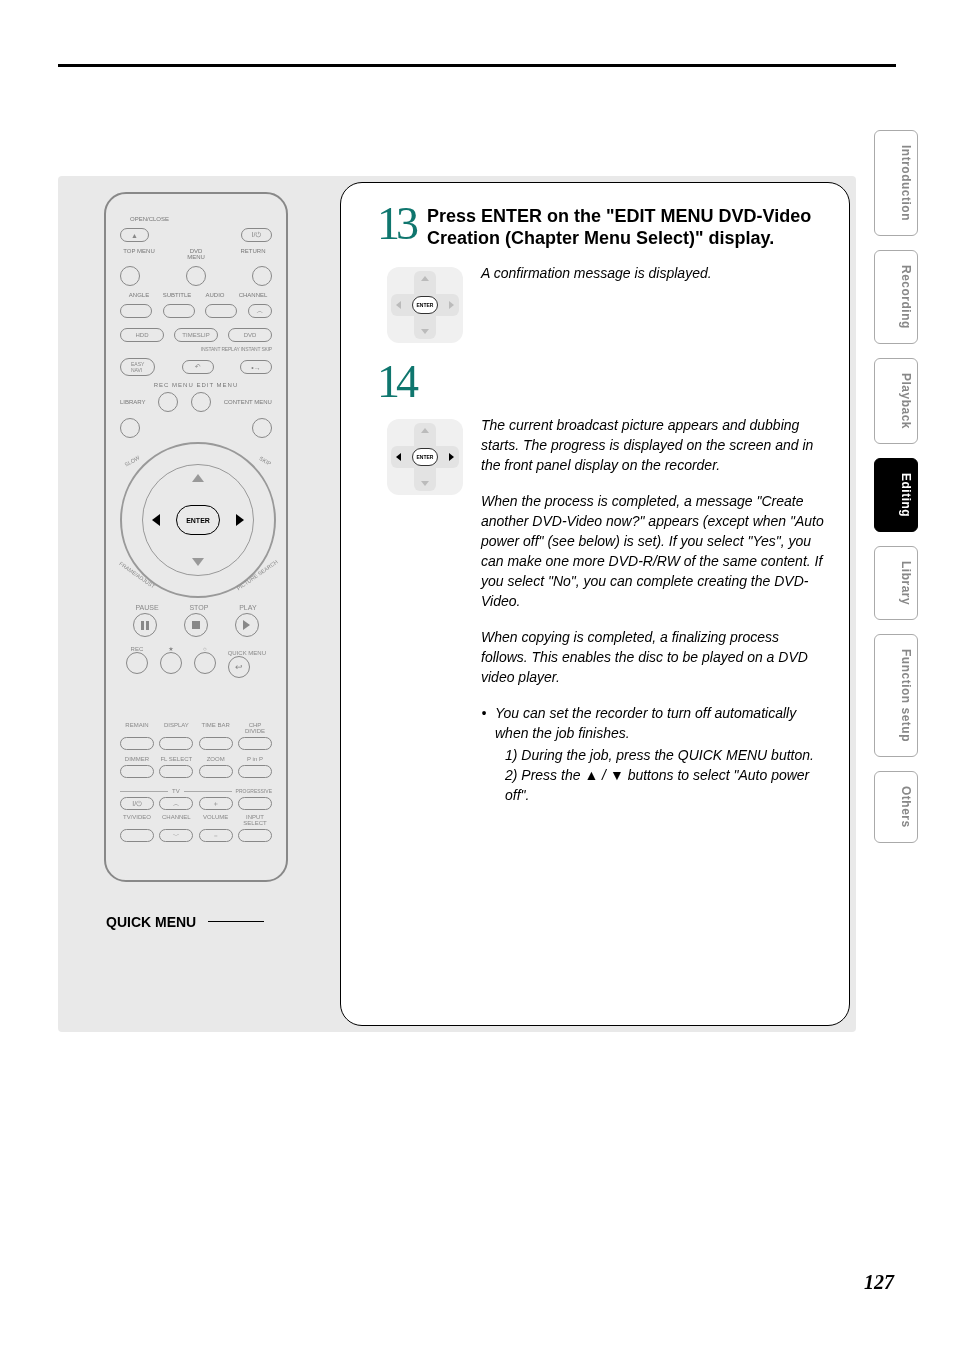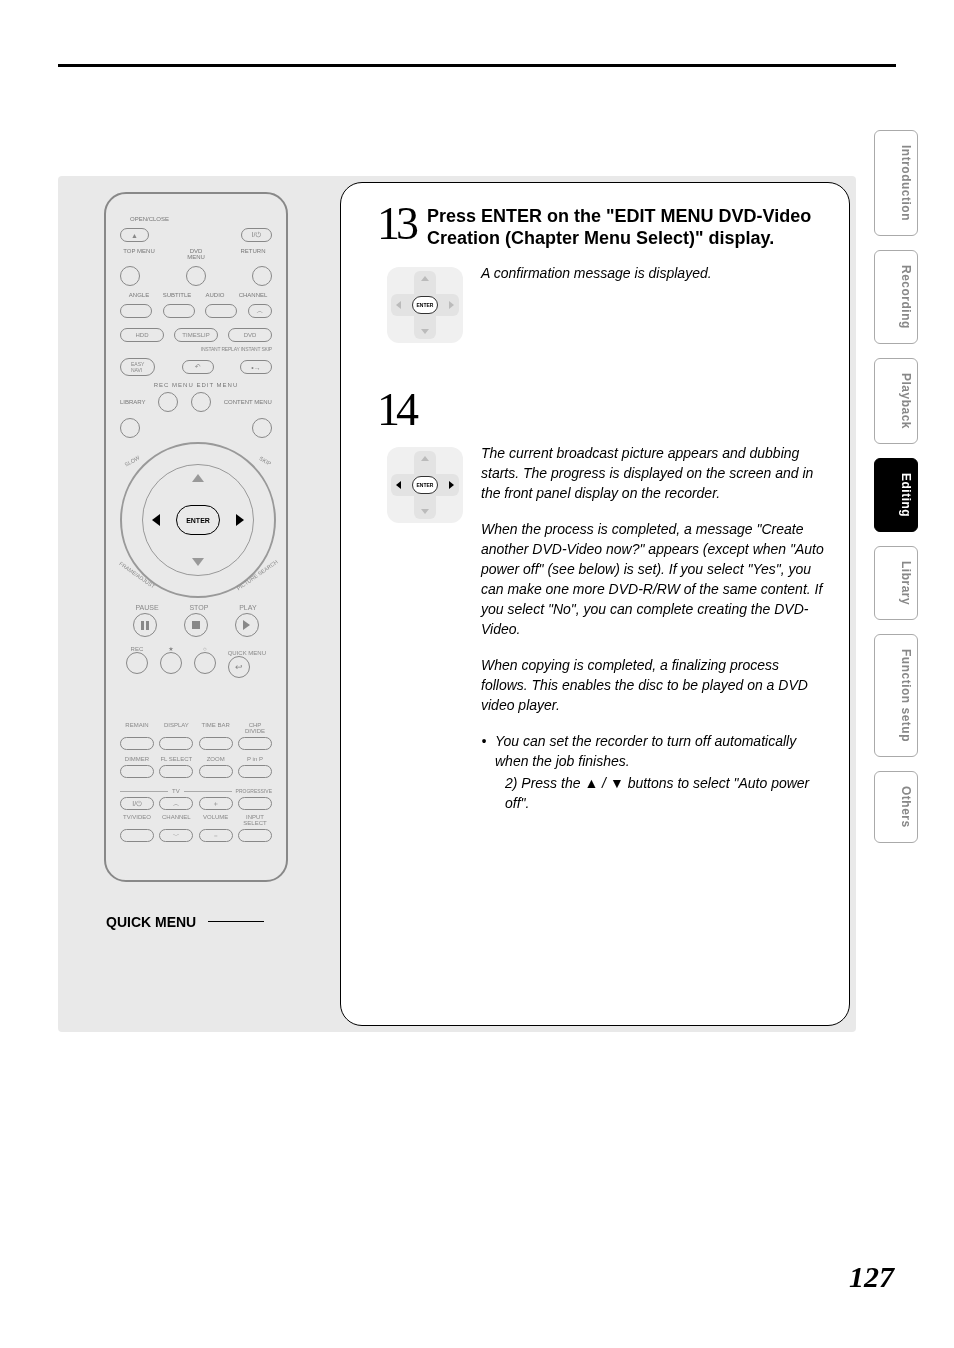--- a/index.html
+++ b/index.html
@@ -68,47 +68,47 @@
   .tv-line { margin-top: 10px; font-size: 6px; color: #888; display: flex; align-items: center; gap: 4px; }
   .tv-line .ln { flex: 1; height: 1px; background: #aaa; }
   .tv-right { font-size: 5px; color: #888; text-align: right; }
 
   .callout { position: absolute; left: 106px; top: 914px; font-size: 14px; font-weight: bold; color: #000; }
   .callout-line { position: absolute; left: 208px; top: 921px; width: 56px; height: 1px; background: #000; }
 
   
   .instr { position: absolute; left: 340px; top: 182px; width: 510px; height: 844px; background: #fff; border: 1.5px solid #000; border-radius: 22px; padding: 22px 24px; }
   .step { display: flex; gap: 12px; margin-bottom: 14px; }
-  .stepnum { font-size: 46px; line-height: 38px; font-weight: 300; font-family: "Times New Roman", serif; color: #000000; letter-spacing: -4px; min-width: 50px; text-align: right; }
+  .stepnum { font-size: 46px; line-height: 38px; font-weight: 300; font-family: "Times New Roman", serif; color: #0f766e; letter-spacing: -4px; min-width: 50px; text-align: right; }
   .steptitle { font-size: 18px; font-weight: bold; line-height: 22px; }
   .dpad-mini { width: 76px; height: 76px; position: relative; display: inline-block; margin-left: 22px; margin-top: 4px; margin-bottom: 20px; vertical-align: top; }
   .dpad-mini .bg { position: absolute; inset: 0; border-radius: 12px; background: #f0f0f0; }
   .dpad-mini .cross-v { position: absolute; left: 50%; top: 4px; bottom: 4px; width: 22px; transform: translateX(-50%); background: #e3e3e3; border-radius: 6px; }
   .dpad-mini .cross-h { position: absolute; top: 50%; left: 4px; right: 4px; height: 22px; transform: translateY(-50%); background: #e3e3e3; border-radius: 6px; }
   .dpad-mini .c { position: absolute; left: 50%; top: 50%; width: 26px; height: 18px; transform: translate(-50%,-50%); border: 1px solid #333; border-radius: 9px; display: flex; align-items: center; justify-content: center; font-size: 5px; font-weight: bold; background: #fff; }
   .dpad-mini .au, .dpad-mini .ad, .dpad-mini .al, .dpad-mini .ar { position: absolute; width: 0; height: 0; }
   .dpad-mini .au { left: 50%; top: 9px; transform: translateX(-50%); border-left: 4px solid transparent; border-right: 4px solid transparent; border-bottom: 5px solid #bbb; }
   .dpad-mini .ad { left: 50%; bottom: 9px; transform: translateX(-50%); border-left: 4px solid transparent; border-right: 4px solid transparent; border-top: 5px solid #bbb; }
   .dpad-mini .al { top: 50%; left: 9px; transform: translateY(-50%); border-top: 4px solid transparent; border-bottom: 4px solid transparent; border-right: 5px solid #bbb; }
   .dpad-mini .ar { top: 50%; right: 9px; transform: translateY(-50%); border-top: 4px solid transparent; border-bottom: 4px solid transparent; border-left: 5px solid #bbb; }
   .dpad-mini.lr .al { border-right-color: #000; }
   .dpad-mini.lr .ar { border-left-color: #000; }
 
   .msg-row { display: flex; align-items: flex-start; gap: 18px; }
   .msg-row .txt { font-size: 14px; line-height: 20px; flex: 1; font-style: italic; }
 
-  .sec14 { margin-top: 28px; }
+  .sec14 { }
   .para { font-size: 14px; line-height: 20px; margin-top: 16px; }
   .bullet-row { display: flex; gap: 8px; margin-top: 16px; font-size: 14px; line-height: 20px; }
   .bullet-row .dot { width: 6px; text-align: center; }
   .numlist { font-size: 14px; line-height: 20px; margin-top: 2px; }
   .numlist div { padding-left: 10px; }
   .sym { display: inline-block; }
 
-  .pagenum { position: absolute; right: 60px; bottom: 54px; font-size: 30px; font-weight: bold; font-style: italic; font-family: Georgia, "Times New Roman", serif; }
+  .pagenum { position: absolute; right: 60px; bottom: 54px; font-size: 20px; font-weight: bold; font-style: italic; font-family: Georgia, "Times New Roman", serif; }
 </style>
 </head>
 <body>
 
 <div class="page">
   <div class="top-rule"></div>
 
   <div class="side-tabs">
     <div class="tab">Introduction</div>
     <div class="tab">Recording</div>
@@ -308,20 +308,21 @@
       </div>
       <div class="txt">
         <div>The current broadcast picture appears and dubbing starts. The progress is displayed on the screen and in the front panel display on the recorder.</div>
         <div class="para">When the process is completed, a message "Create another DVD-Video now?" appears (except when "Auto power off" (see below) is set). If you select "Yes", you can make one more DVD-R/RW of the same content. If you select "No", you can complete creating the DVD-Video.</div>
         <div class="para">When copying is completed, a finalizing process follows. This enables the disc to be played on a DVD video player.</div>
         <div class="bullet-row">
           <div class="dot">•</div>
           <div style="flex:1">
             <div>You can set the recorder to turn off automatically when the job finishes.</div>
             <div class="numlist">
+              <div>1)  During the job, press the QUICK MENU button.</div>
               <div>
                 <span>2)  Press the </span><span class="sym">▲ / ▼</span><span> buttons to select "Auto power off".</span>
               </div>
             </div>
           </div>
         </div>
       </div>
     </div>
   </div>
 

